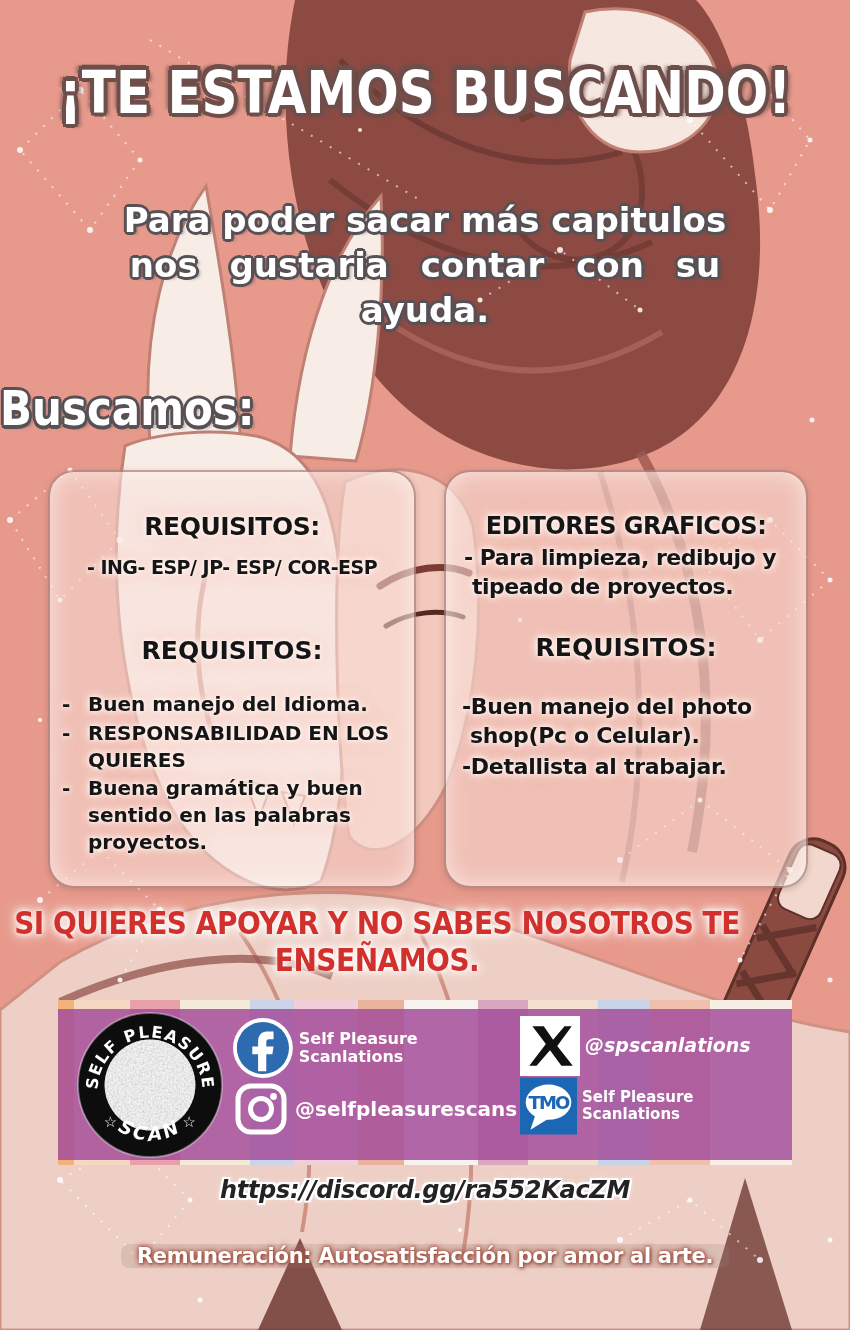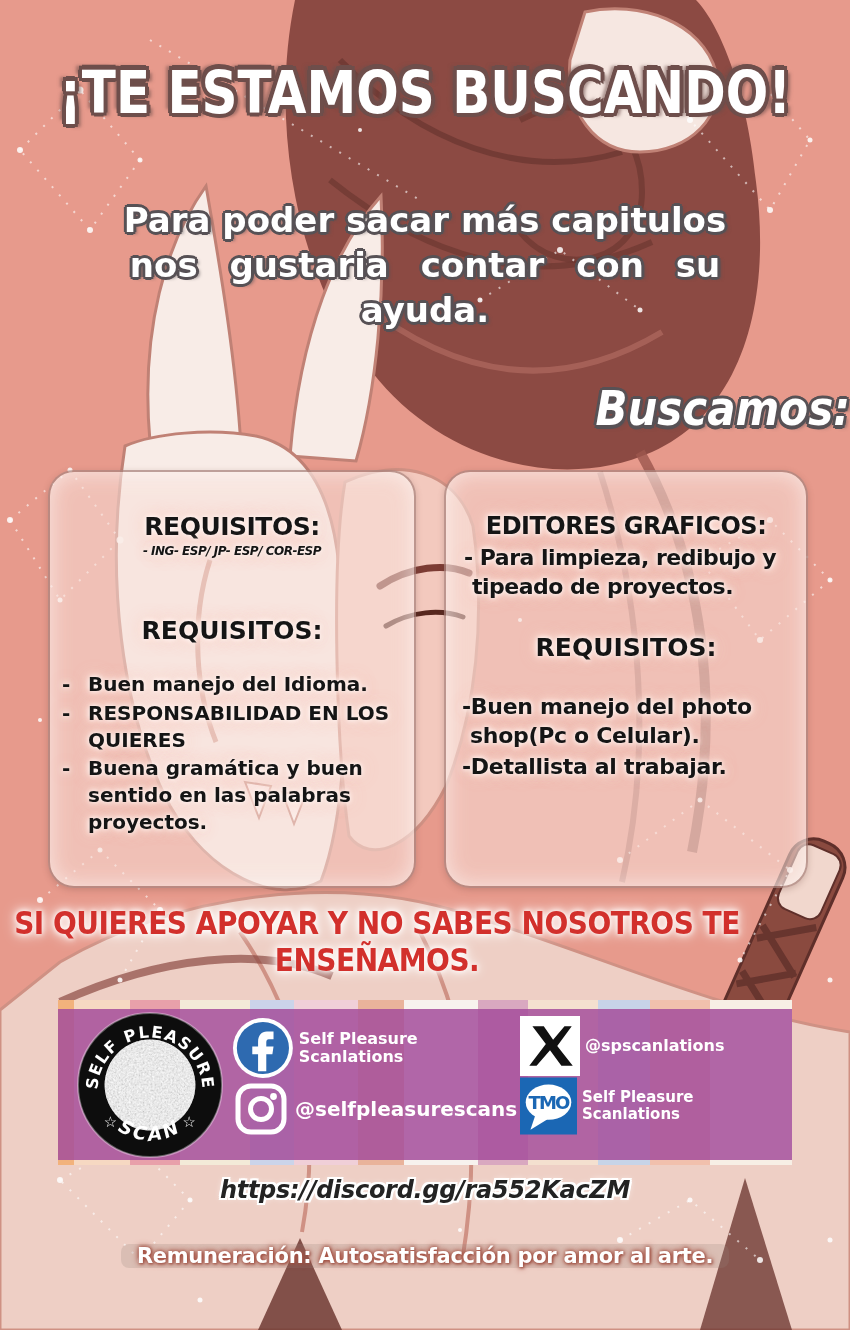--- a/index.html
+++ b/index.html
@@ -32,34 +32,34 @@
   .red-note{
     color:#d2302c;font-weight:bold;
     text-shadow:0 0 5px #fff,0 0 9px #fff,0 0 14px rgba(255,255,255,.9);
   }
   .stretch{display:inline-block;transform:scaleY(1.16);transform-origin:center;}
 
   
   .title{top:64px;left:0;width:850px;text-align:center;font-size:50px;letter-spacing:0px;}
   .intro{top:198px;left:0;width:850px;text-align:center;font-size:34px;line-height:1.33;}
   .intro .l2{word-spacing:20px;}
-  .buscamos{top:384px;left:0;width:850px;text-align:right;font-size:42px;font-style:italic;}
+  .buscamos{top:384px;left:0;width:850px;text-align:left;font-size:42px;}
 
   .box{
     position:absolute;top:470px;height:418px;z-index:2;box-sizing:border-box;
     background:rgba(247,224,217,.55);
     border:2px solid rgba(109,62,56,.42);
     border-radius:26px;
     box-shadow:inset 0 0 22px rgba(255,255,255,.6),0 2px 6px rgba(109,62,56,.25);
   }
   .box-left{left:48px;width:368px;}
   .box-right{left:444px;width:364px;}
   .role-title{margin-top:40px;text-align:center;font-size:25px;letter-spacing:-.5px;}
   .box-right .role-title{font-size:24px;}
-  .langs{margin-top:3px;text-align:center;font-size:12px;letter-spacing:-.5px;font-style:italic;}
+  .langs{margin-top:15px;text-align:center;font-size:19px;letter-spacing:-.5px;}
   .desc{margin:4px 14px 0 18px;font-size:22px;line-height:1.3;text-indent:-8px;padding-left:8px;letter-spacing:-.5px;}
   .req-heading{text-align:center;font-size:25px;}
   .box-left .req-heading{margin-top:58px;}
   .box-right .req-heading{margin-top:32px;}
   .req-list{list-style:none;margin:26px 0 0 0;padding:0 12px 0 12px;font-size:20px;line-height:1.34;}
   .box-right .req-list{font-size:22px;line-height:1.32;padding:0 10px 0 16px;margin-top:30px;}
   .req-item{display:flex;margin-bottom:2px;}
   .req-item .dash{width:26px;flex:none;}
   .req-item .txt{flex:1;}
   .req-item-plain{text-indent:-8px;padding-left:8px;margin-bottom:2px;letter-spacing:-.3px;}
@@ -82,21 +82,21 @@
     display:flex;align-items:center;padding:0 6px;box-sizing:border-box;
   }
   .logo-wrap{width:148px;height:148px;flex:none;margin-left:12px;}
   .soc-col{display:flex;flex-direction:column;justify-content:flex-start;height:138px;box-sizing:border-box;}
   .col1{width:288px;margin-left:8px;}
   .col2{flex:1;}
   .soc-row{display:flex;align-items:center;gap:5px;}
   .soc-label{color:#fff;font-weight:bold;line-height:1.1;}
   .lbl-fb{font-size:16px;}
   .lbl-ig{font-size:20px;}
-  .lbl-x{font-size:16px;}
+  .lbl-x{font-size:19px;font-style:italic;}
   .lbl-tmo{font-size:15px;}
 
   .discord{top:1176px;left:0;width:850px;text-align:center;font-size:24px;font-weight:bold;font-style:italic;
     color:#232323;letter-spacing:-.3px;
     text-shadow:2px 0 #fff,-2px 0 #fff,0 2px #fff,0 -2px #fff,2px 2px #fff,-2px 2px #fff,2px -2px #fff,-2px -2px #fff,0 0 7px rgba(255,255,255,.9);
   }
   .footer{top:1244px;left:0;width:850px;text-align:center;}
   .footer-band{
     display:inline-block;padding:0 16px;border-radius:8px;
     background:rgba(150,130,125,.22);

